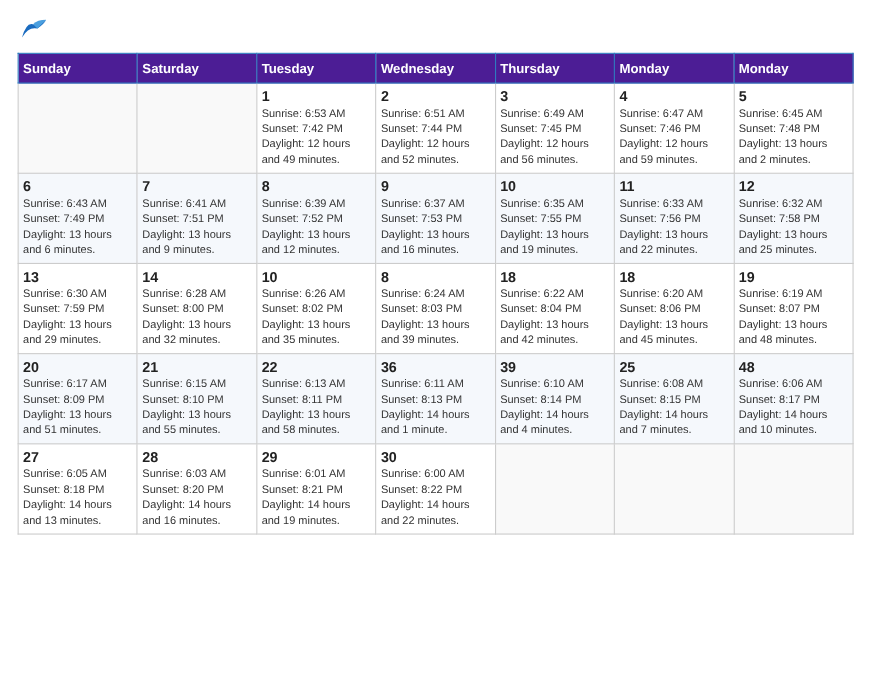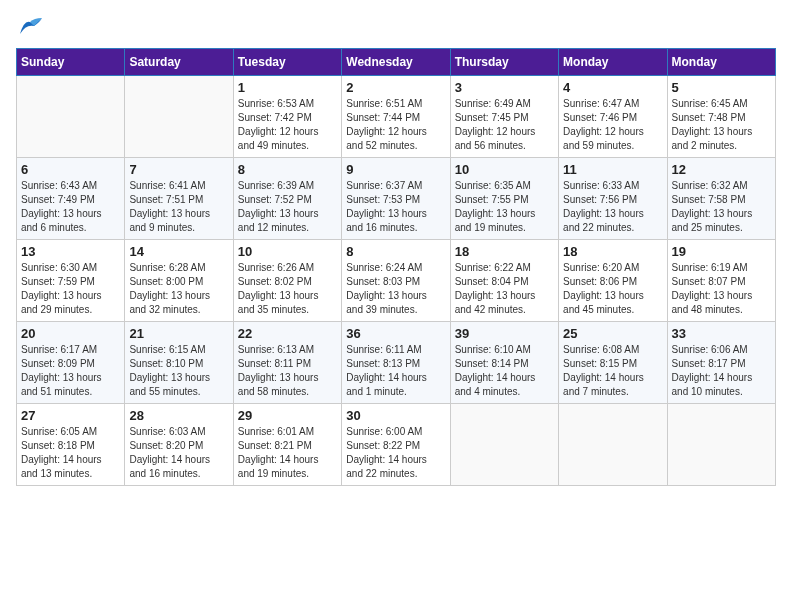--- a/index.html
+++ b/index.html
@@ -223,21 +223,21 @@
         </td>
         <td>
           <span class="day-number">39</span>
           <div class="day-info">Sunrise: 6:10 AM<br>Sunset: 8:14 PM<br>Daylight: 14 hours and 4 minutes.</div>
         </td>
         <td>
           <span class="day-number">25</span>
           <div class="day-info">Sunrise: 6:08 AM<br>Sunset: 8:15 PM<br>Daylight: 14 hours and 7 minutes.</div>
         </td>
         <td>
-          <span class="day-number">33</span>
+          <span class="day-number">48</span>
           <div class="day-info">Sunrise: 6:06 AM<br>Sunset: 8:17 PM<br>Daylight: 14 hours and 10 minutes.</div>
         </td>
       </tr>
       <tr>
         <td>
           <span class="day-number">27</span>
           <div class="day-info">Sunrise: 6:05 AM<br>Sunset: 8:18 PM<br>Daylight: 14 hours and 13 minutes.</div>
         </td>
         <td>
           <span class="day-number">28</span>

